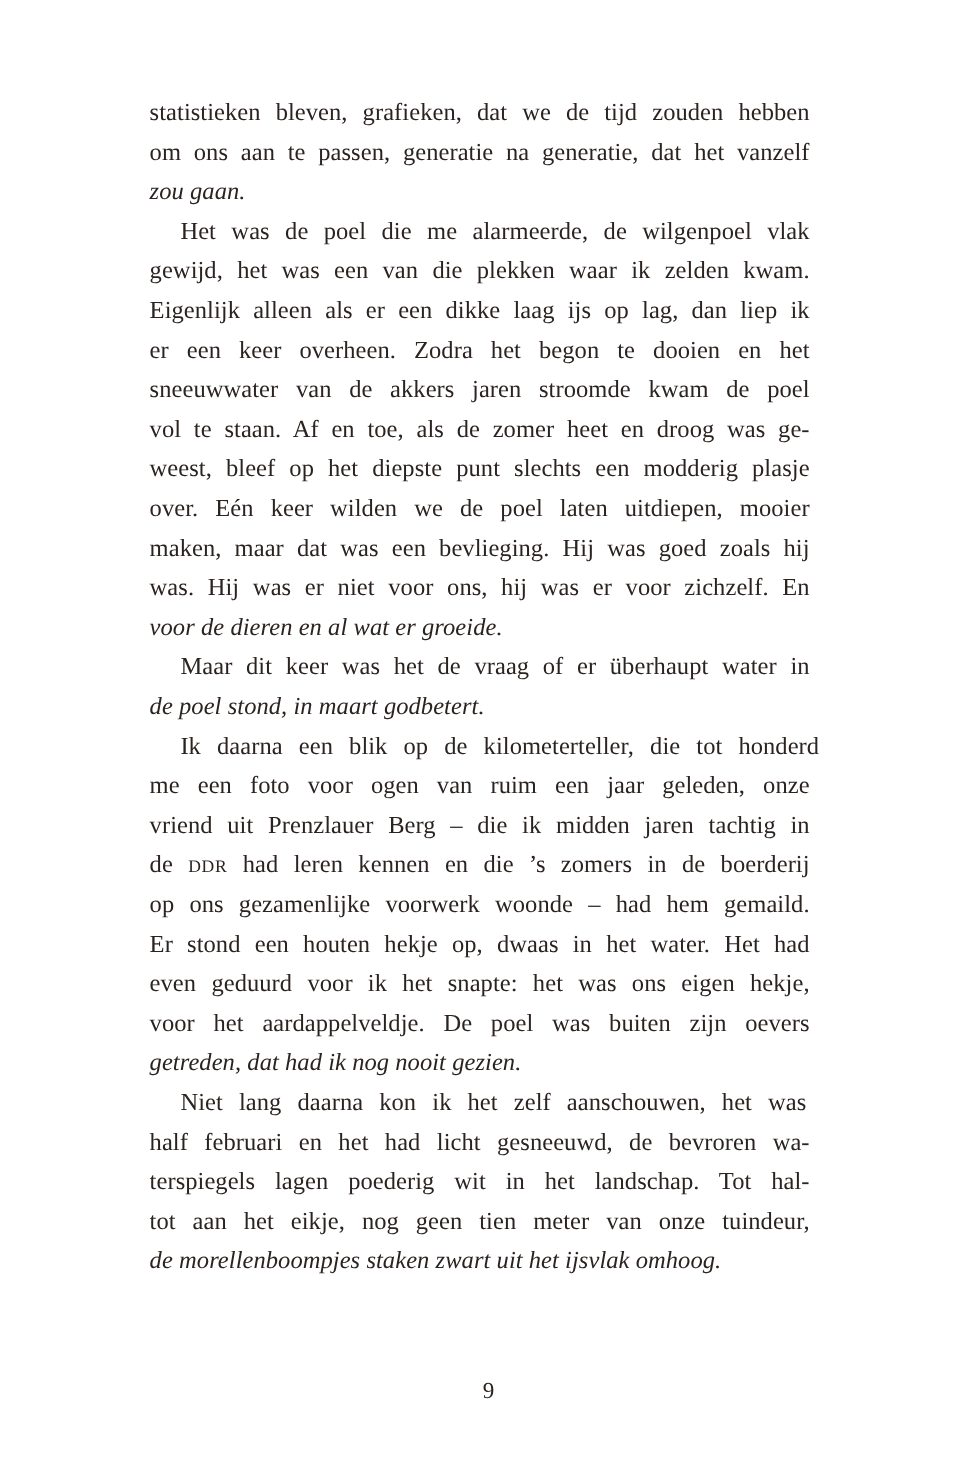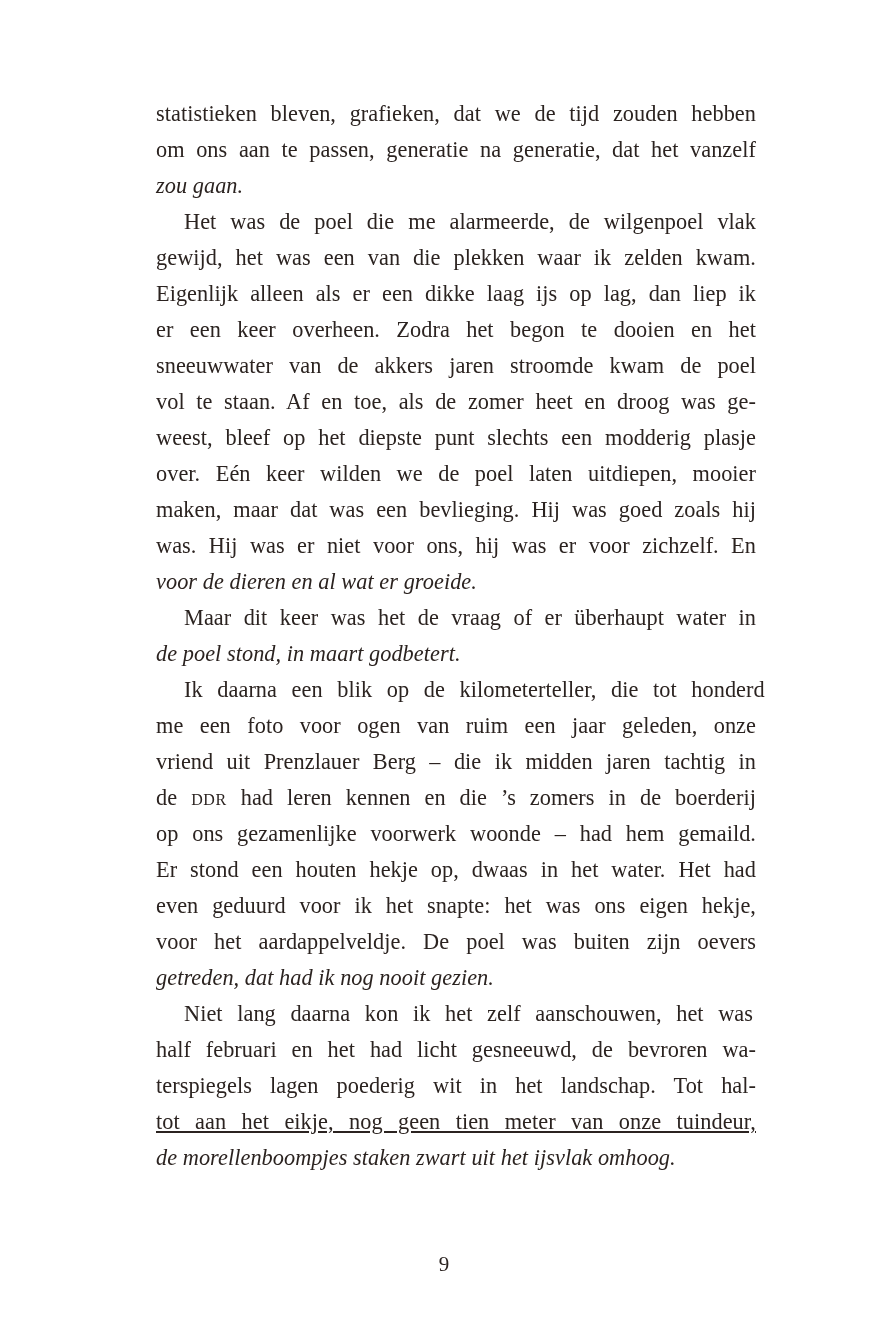--- a/index.html
+++ b/index.html
@@ -18,23 +18,22 @@
     overflow: hidden;
     font-family: "Liberation Serif", "DejaVu Serif", serif;
     color: #2b2320;
     -webkit-font-smoothing: antialiased;
   }
 
   
   .textblock {
     position: absolute;
     left: 136px;
-    top: 96px;
+    top: 84px;
     width: 600px;
-    margin-left: 20px;
   }
 
   .para {
     margin: 0;
     font-size: 22.3px;
     line-height: 36px;
     text-align: left;
     letter-spacing: 0.05px;
   }
 
@@ -114,20 +113,20 @@
         <span class="line" style="white-space: nowrap; display: block; word-spacing: 8.176px; width: 600px;">op ons gezamenlijke voorwerk woonde – had hem gemaild.</span>
         <span class="line" style="white-space: nowrap; display: block; word-spacing: 7.286px; width: 600px;">Er stond een houten hekje op, dwaas in het water. Het had</span>
         <span class="line" style="white-space: nowrap; display: block; word-spacing: 8.261px; width: 600px;">even geduurd voor ik het snapte: het was ons eigen hekje,</span>
         <span class="line" style="white-space: nowrap; display: block; word-spacing: 9px; width: 600px;">voor het aardappelveldje. De poel was buiten zijn oevers</span>
         <span class="line last">getreden, dat had ik nog nooit gezien.</span>
       </p>
       <p class="para">
         <span class="line indent" style="white-space: nowrap; display: block; word-spacing: 9px; width: 572px; text-indent: 28px;">Niet lang daarna kon ik het zelf aanschouwen, het was</span>
         <span class="line" style="white-space: nowrap; display: block; word-spacing: 9px; width: 600px;">half februari en het had licht gesneeuwd, de bevroren wa-</span>
         <span class="line" style="white-space: nowrap; display: block; word-spacing: 9px; width: 600px;">terspiegels lagen poederig wit in het landschap. Tot hal-</span>
-        <span class="line" style="white-space: nowrap; display: block; word-spacing: 9px; width: 600px; text-decoration: underline;">tot aan het eikje, nog geen tien meter van onze tuindeur,</span>
+        <span class="line" style="white-space: nowrap; display: block; word-spacing: 9px; width: 600px;">tot aan het eikje, nog geen tien meter van onze tuindeur,</span>
         <span class="line last">de morellenboompjes staken zwart uit het ijsvlak omhoog.</span>
       </p>
     </div>
 
   <div class="folio">9</div>
 
 </div>
 
 </body></html>

